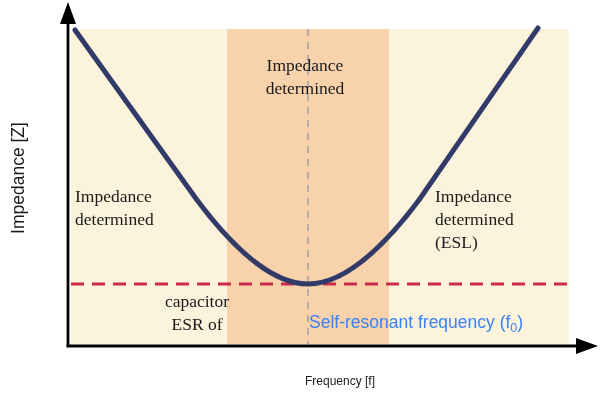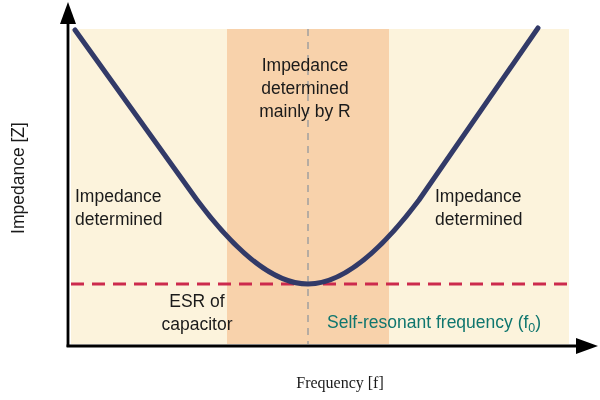--- a/index.html
+++ b/index.html
@@ -25,47 +25,46 @@
     position: absolute;
     font-size: 17.5px;
     line-height: 23px;
     color: #1a1a1a;
     white-space: nowrap;
   }
   .ann.centered {
     transform: translateX(-50%);
     text-align: center;
   }
-  .ann .line { display: block; }
+  .ann .line { display: block; font-family: Liberation Serif, serif; }
   #y-axis-label {
     position: absolute;
     left: 18px;
     top: 178px;
     transform: translate(-50%, -50%) rotate(-90deg);
     font-size: 17.5px;
     white-space: nowrap;
     color: #1a1a1a;
   }
   #x-axis-label {
     position: absolute;
     left: 340px;
     top: 374px;
     transform: translateX(-50%);
-    font-size: 16px;
+    font-size: 12px;
     white-space: nowrap;
     color: #1a1a1a;
-    font-family: Liberation Serif, serif;
   }
   #resonance-label {
     position: absolute;
-    left: 327px;
+    left: 309px;
     top: 312px;
     font-size: 17.5px;
     white-space: nowrap;
-    color: #0f766e;
+    color: #3b82f6;
   }
   #resonance-label .sub {
     font-size: 12.5px;
     vertical-align: -4px;
   }
 </style>
 </head>
 <body>
 
 <div id="stage">
@@ -93,30 +92,30 @@
   <div id="x-axis-label">Frequency [f]</div>
 
   <div class="ann" style="left:75px; top:185px;">
     <span class="line">Impedance</span>
     <span class="line">determined</span>
   </div>
 
   <div class="ann centered" style="left:305px; top:54px;">
     <span class="line">Impedance</span>
     <span class="line">determined</span>
-    <span class="line">mainly by R</span>
   </div>
 
   <div class="ann" style="left:435px; top:185px;">
     <span class="line">Impedance</span>
     <span class="line">determined</span>
+    <span class="line">(ESL)</span>
   </div>
 
   <div class="ann centered" style="left:197px; top:290px;">
+    <span class="line">capacitor</span>
     <span class="line">ESR of</span>
-    <span class="line">capacitor</span>
   </div>
 
   <div id="resonance-label">
     <span>Self-resonant frequency (f</span><span class="sub">0</span><span>)</span>
   </div>
 
 </div>
 
 </body></html>

